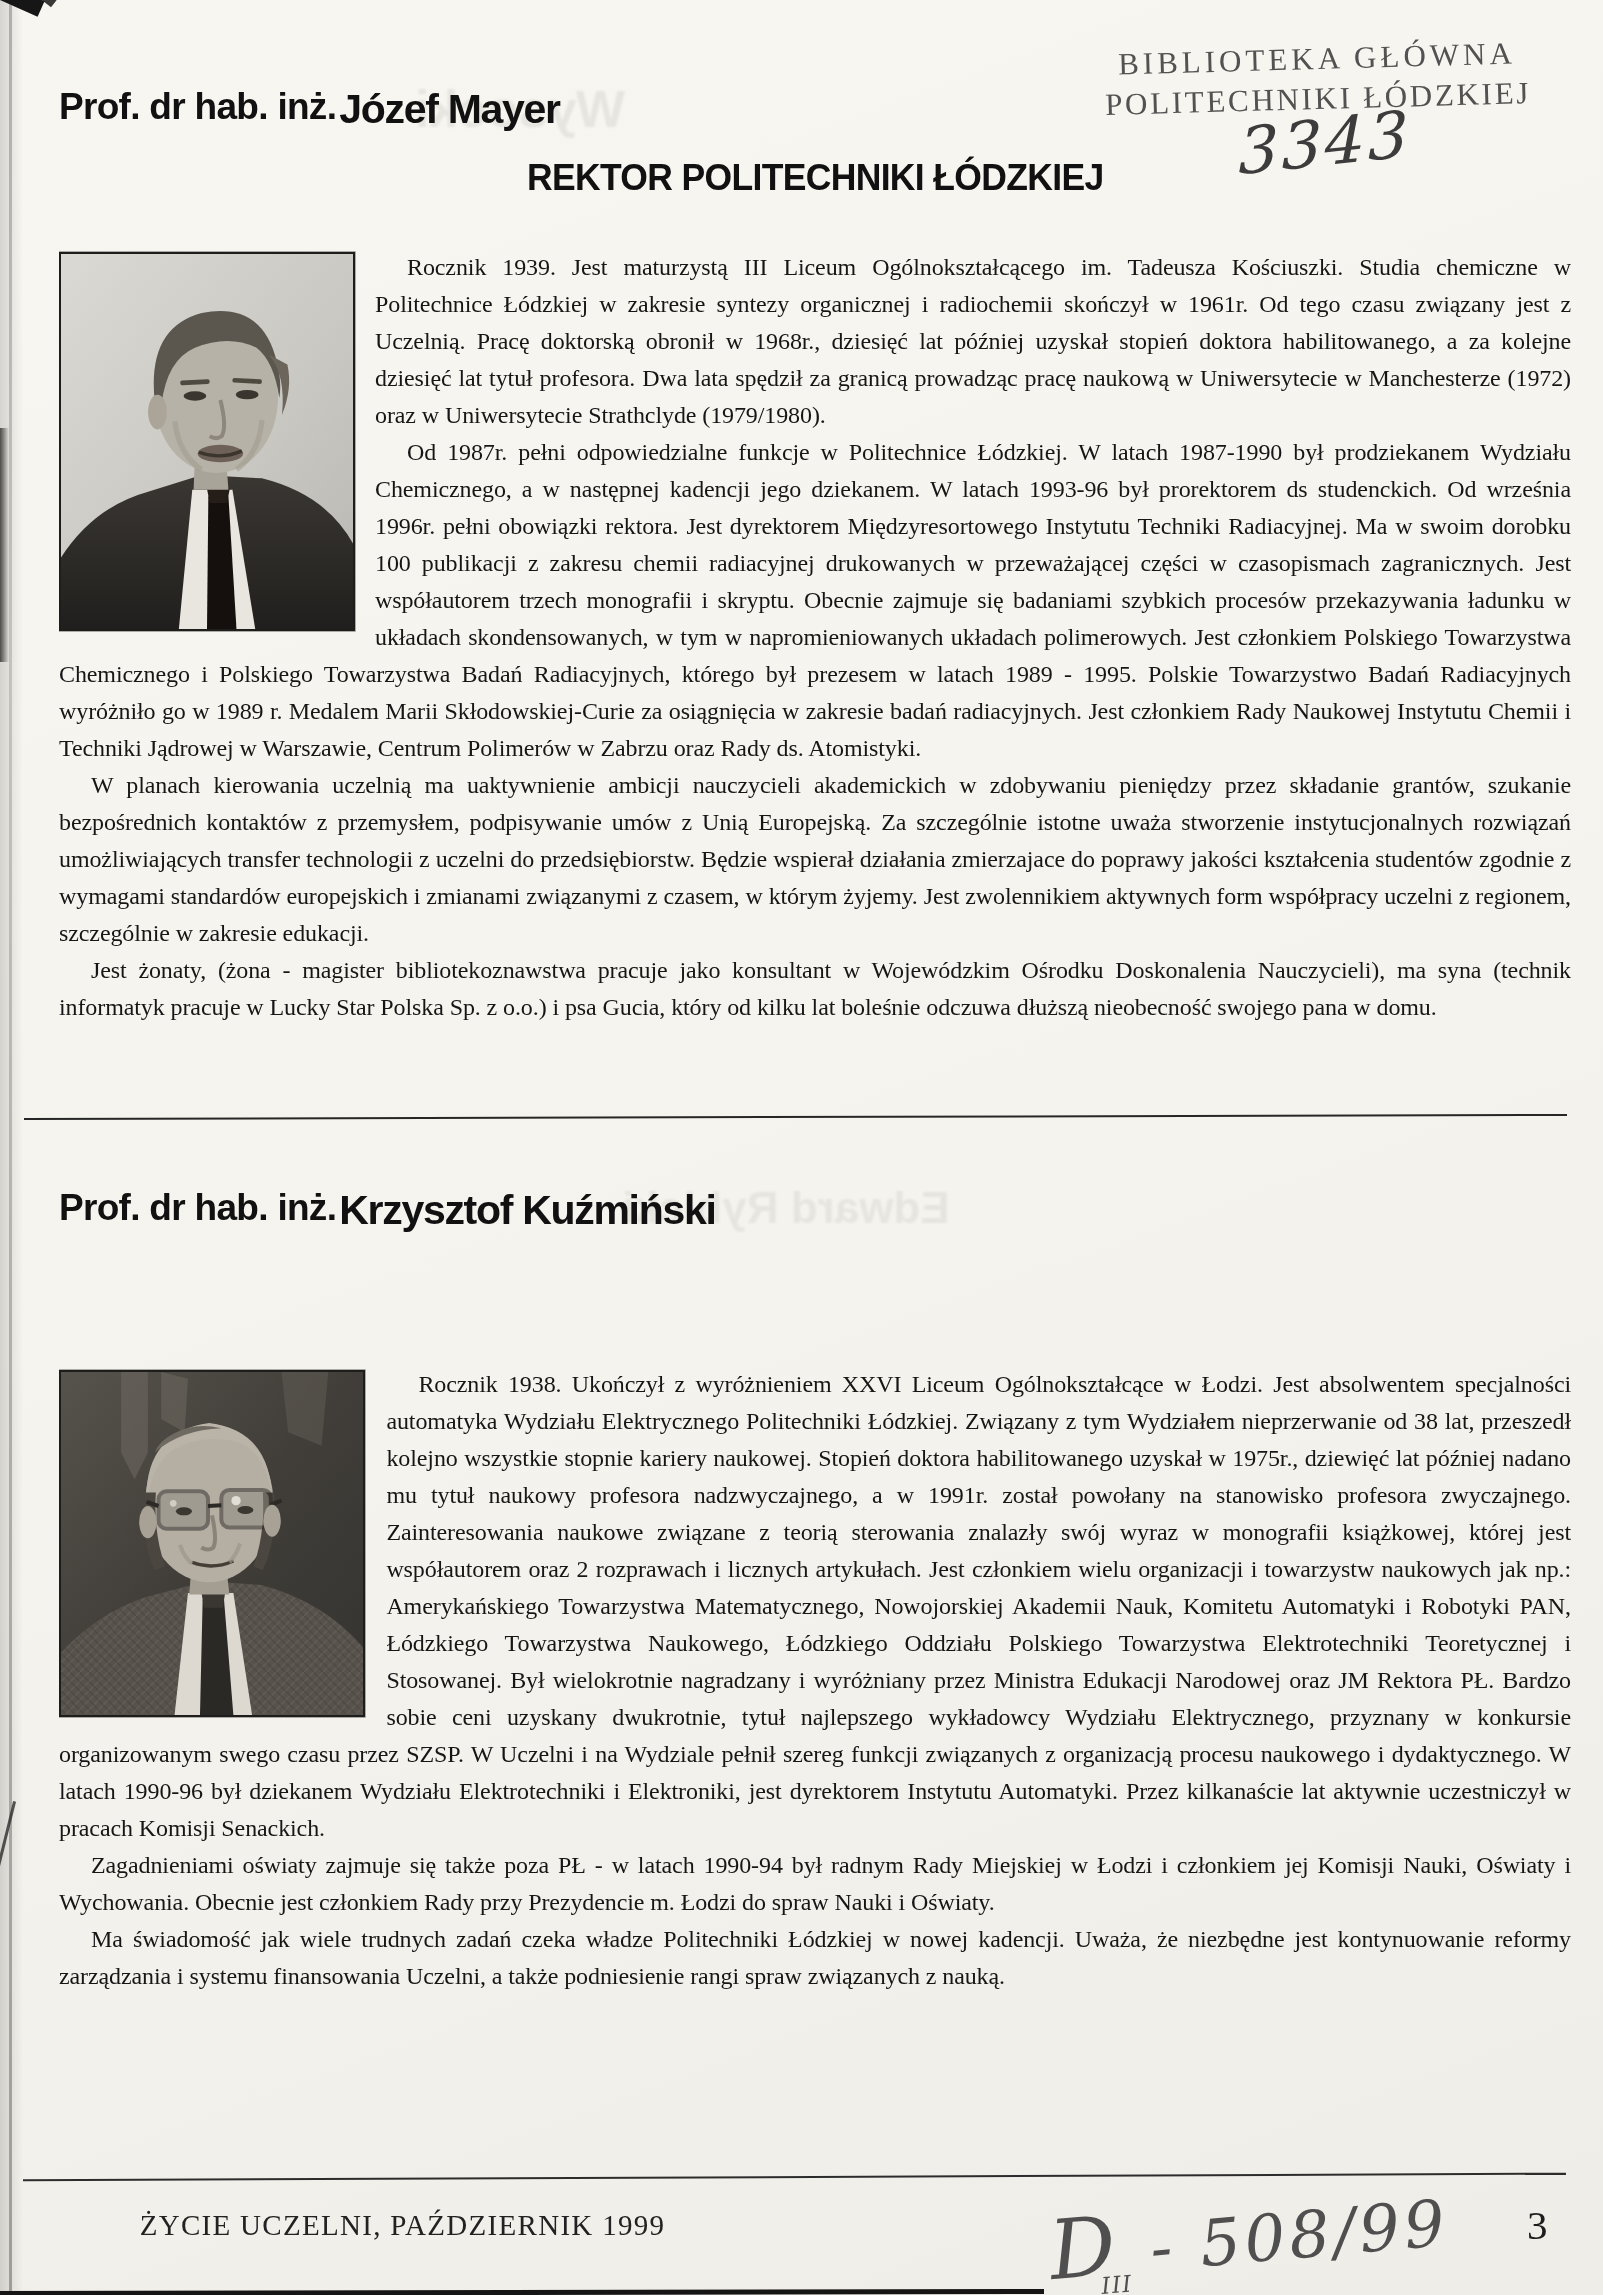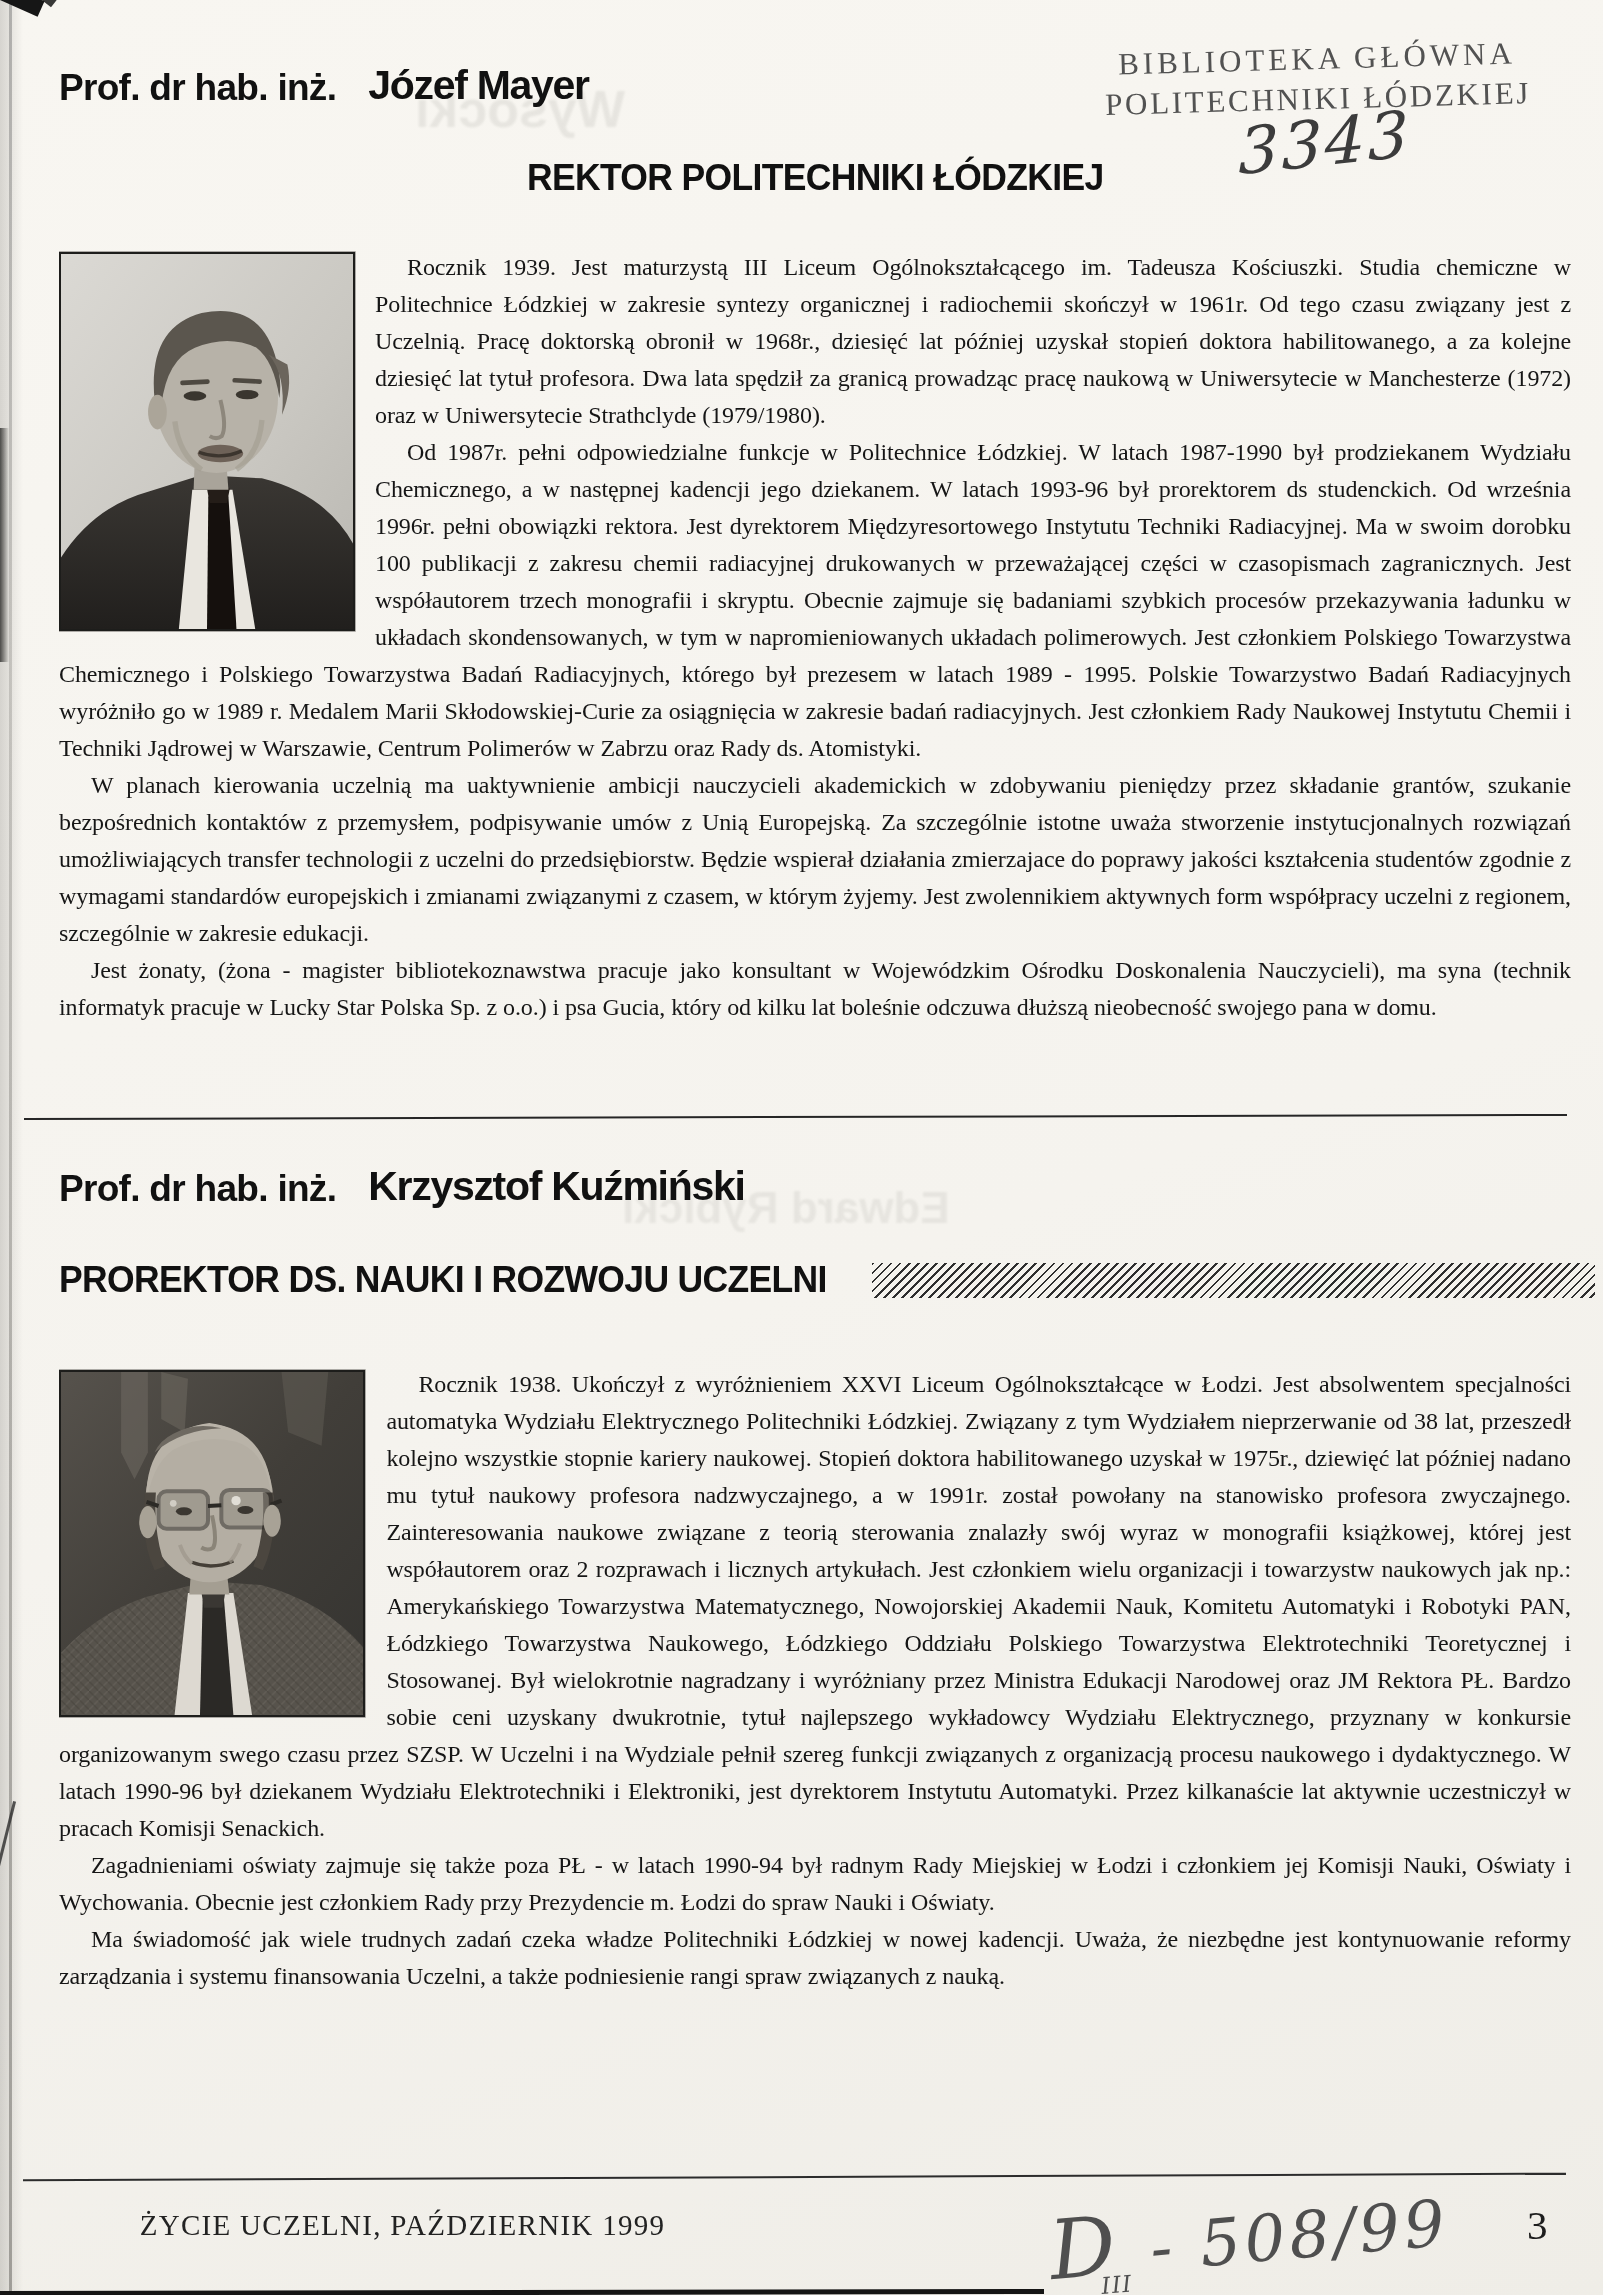--- a/index.html
+++ b/index.html
@@ -32,22 +32,22 @@
     font-family:"DejaVu Serif",serif;font-style:italic;font-size:64px;color:#3c3c3c;
     transform:rotate(-6deg) skewX(-6deg);letter-spacing:2.7px;}
 
   
   .ghost{position:absolute;font-family:"Liberation Sans",sans-serif;font-weight:700;
     color:#5a5a52;transform:scaleX(-1);opacity:.10;filter:blur(1.3px);white-space:nowrap;}
   .ghost1{left:415px;top:79px;font-size:52px;}
   .ghost2{left:622px;top:1183px;font-size:44px;opacity:.09;}
 
   
-  .sec-title{position:absolute;left:59px;display:flex;align-items:flex-end;gap:32px;
-    font-family:"Liberation Sans",sans-serif;font-weight:700;color:#111;}
+  .sec-title{position:absolute;left:59px;display:flex;align-items:flex-start;gap:3px;
+    font-family:"Liberation Sans",sans-serif;font-weight:700;color:#111;margin-top:24px;}
   .sec-title .prefix{font-size:37px;letter-spacing:-0.7px;}
   .sec-title .name{font-size:41px;letter-spacing:-1.3px;}
   .title1{top:62px;}
   .title2{top:1163px;}
   .sub-row{position:absolute;left:59px;right:8px;display:flex;align-items:center;}
   .sub-row1{top:157px;flex-direction:column;}
   .sub-row2{top:1259px;}
   .sub-label{font-family:"Liberation Sans",sans-serif;font-weight:700;font-size:37px;
     letter-spacing:-0.7px;color:#111;transform:scaleX(.96);transform-origin:left;white-space:nowrap;}
   .hatch{flex:1;height:35px;margin-left:13.4px;
@@ -166,24 +166,20 @@
     <p>Od 1987r. pełni odpowiedzialne funkcje w Politechnice Łódzkiej. W latach 1987-1990 był prodziekanem Wydziału Chemicznego, a w następnej kadencji jego dziekanem. W latach 1993-96 był prorektorem ds studenckich. Od września 1996r. pełni obowiązki rektora. Jest dyrektorem Międzyresortowego Instytutu Techniki Radiacyjnej. Ma w swoim dorobku 100 publikacji z zakresu chemii radiacyjnej drukowanych w przeważającej części w czasopismach zagranicznych. Jest współautorem trzech monografii i skryptu. Obecnie zajmuje się badaniami szybkich procesów przekazywania ładunku w układach skondensowanych, w tym w napromieniowanych układach polimerowych. Jest członkiem Polskiego Towarzystwa Chemicznego i Polskiego Towarzystwa Badań Radiacyjnych, którego był prezesem w latach 1989 - 1995. Polskie Towarzystwo Badań Radiacyjnych wyróżniło go w 1989 r. Medalem Marii Skłodowskiej-Curie za osiągnięcia w zakresie badań radiacyjnych. Jest członkiem Rady Naukowej Instytutu Chemii i Techniki Jądrowej w Warszawie, Centrum Polimerów w Zabrzu oraz Rady ds. Atomistyki.</p>
     <p>W planach kierowania uczelnią ma uaktywnienie ambicji nauczycieli akademickich w zdobywaniu pieniędzy przez składanie grantów, szukanie bezpośrednich kontaktów z przemysłem, podpisywanie umów z Unią Europejską. Za szczególnie istotne uważa stworzenie instytucjonalnych rozwiązań umożliwiających transfer technologii z uczelni do przedsiębiorstw. Będzie wspierał działania zmierzajace do poprawy jakości kształcenia studentów zgodnie z wymagami standardów europejskich i zmianami związanymi z czasem, w którym żyjemy. Jest zwolennikiem aktywnych form współpracy uczelni z regionem, szczególnie w zakresie edukacji.</p>
     <p>Jest żonaty, (żona - magister bibliotekoznawstwa pracuje jako konsultant w Wojewódzkim Ośrodku Doskonalenia Nauczycieli), ma syna (technik informatyk pracuje w Lucky Star Polska Sp. z o.o.) i psa Gucia, który od kilku lat boleśnie odczuwa dłuższą nieobecność swojego pana w domu.</p>
   </div>
 
   <div class="divider divider1"></div>
 
   <div class="sec-title title2">
     <span class="prefix">Prof. dr hab. inż.</span>
     <span class="name">Krzysztof Kuźmiński</span>
-  </div>
-  <div class="sub-row sub-row2">
-    <span class="sub-label">PROREKTOR DS. NAUKI I ROZWOJU UCZELNI</span>
-    <span class="hatch"></span>
   </div>
 
   <div class="bio bio2">
     <div class="photo-frame f2">
       <svg viewBox="0 0 452 512" preserveAspectRatio="none">
         <defs>
           <linearGradient id="bg2" x1="0" y1="0" x2="1" y2="1">
             <stop offset="0" stop-color="#56524c"></stop>
               <stop offset=".5" stop-color="#413e39"></stop>
               <stop offset="1" stop-color="#343330"></stop>

